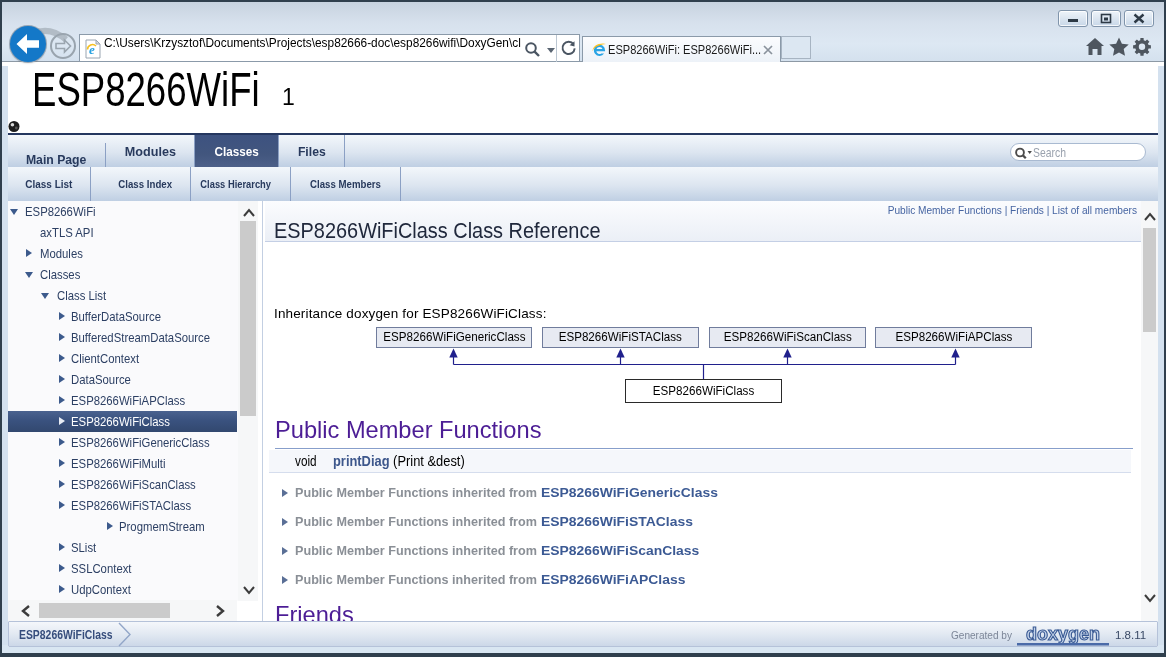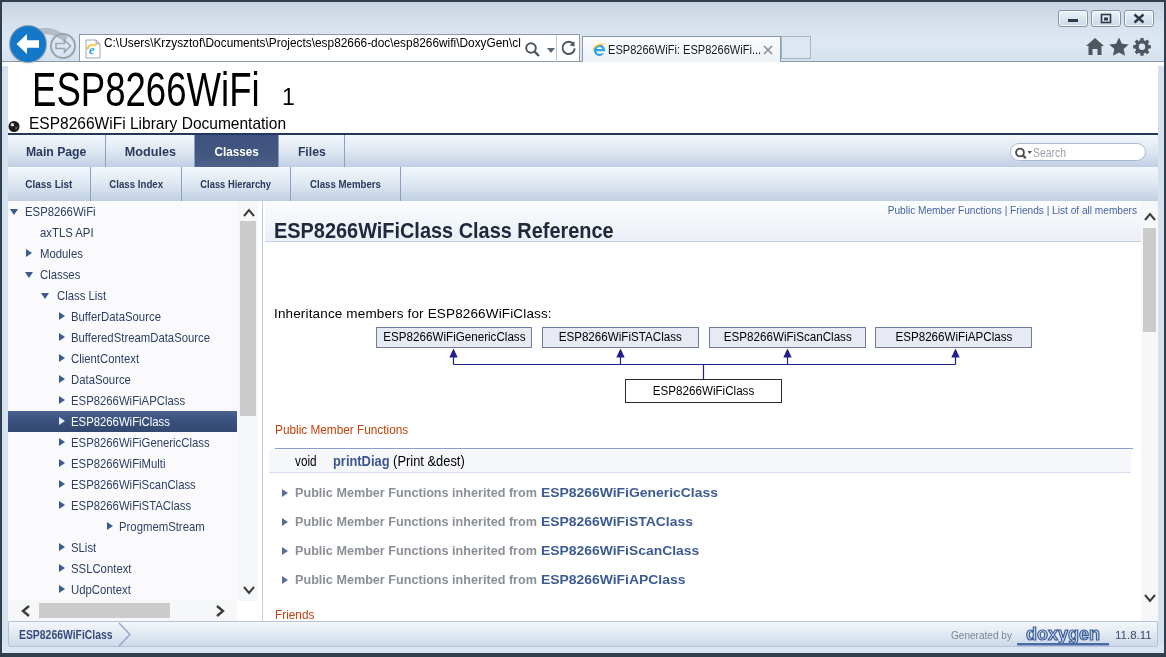--- a/index.html
+++ b/index.html
@@ -62,29 +62,29 @@
 .arr.d { border-left:4.5px solid transparent; border-right:4.5px solid transparent; border-top:6.5px solid #3c5a8c; margin-top:2px; }
 .trow.sel .arr.r { border-left-color:#e8ecf4; }
 .vline { position:absolute; background:#c3cfe2; }
 .sbtrack { position:absolute; background:#f6f7f8; }
 .sbthumb { position:absolute; background:#cbcbcb; }
 
 #doccontent { position:absolute; left:257px; top:135px; width:876px; height:420px; background:#fff; overflow:hidden; font-size:13.5px; }
 #dheader { position:absolute; left:0; top:0; width:876px; height:41px;
   background:linear-gradient(to bottom,#fbfcfe,#ebeff6); border-bottom:1px solid #c4cfe5; }
 #summary { position:absolute; right:4px; top:3px; font-size:11px; color:#4665a2; }
-#dtitle { position:absolute; left:9px; top:17px; font-size:22.5px; line-height:26px; font-weight:bold; color:#20283c; }
+#dtitle { position:absolute; left:9px; top:17px; font-size:22.5px; line-height:26px; font-weight:normal; color:#20283c; }
 #include-line { position:absolute; left:9px; top:69px; font-family:"Liberation Mono",monospace; font-size:14px; color:#000; }
 #include-line a { color:#4665a2; font-weight:bold; text-decoration:none; }
 #inherit-line { position:absolute; left:9px; top:105px; font-size:13.5px; color:#000; letter-spacing:0.15px; }
 .dbox { position:absolute; height:21px; background:#e7eaf2; border:1px solid #707c9c; color:#000;
   font-size:12.5px; text-align:center; line-height:19px; }
 .dbox.white { background:#fff; border:1px solid #2a2a2a; }
 .dbox .bt { display:inline-block; transform:scaleX(0.93); transform-origin:50% 50%; white-space:pre; }
-.groupheader { position:absolute; left:10px; font-size:12px; line-height:24px; color:#c2410c; }
+.groupheader { position:absolute; left:10px; font-size:24px; line-height:24px; color:#4c1d95; }
 #memrow { position:absolute; left:4px; top:249px; width:862px; height:23px; background:#f5f7fb; border-bottom:1px solid #d5dded; }
 #memrow .vt { position:absolute; left:26px; top:3px; color:#000; font-size:14px; }
 #memrow .fn { position:absolute; left:64px; top:3px; font-size:14px; }
 #memrow .fn a { color:#3d578c; font-weight:bold; text-decoration:none; }
 .inhrow { position:absolute; left:4px; width:862px; height:22px; }
 .inhrow .iarr { position:absolute; left:13px; top:6px; width:0; height:0;
   border-top:4.5px solid transparent; border-bottom:4.5px solid transparent; border-left:6px solid #5a6f96; }
 .inhrow .itx { position:absolute; left:26px; top:2px; font-size:13.5px; font-weight:bold; color:#8a8f96; }
 .inhrow .ilink { position:absolute; left:272px; top:2px; font-size:13.5px; font-weight:bold; color:#3c5a94; white-space:pre; }
 
@@ -103,23 +103,22 @@
     <div id="chrome-r"></div>
     <div id="chrome-b"></div>
   <div id="page">
     <div id="projname"><span class="sx" style="transform:scaleX(0.762);">ESP8266WiFi</span></div>
     <div id="projnum">1</div>
     <div id="brieficon"><svg width="13" height="13">
           <circle cx="6" cy="6.5" r="5.5" fill="#1c1c1c"></circle>
           <circle cx="4.4" cy="4.8" r="1.8" fill="#d8d8d8"></circle>
           <circle cx="8.3" cy="8" r="1.4" fill="#555"></circle>
         </svg></div>
-    <div id="projbrief"><span class="sx" style="transform:scaleX(0.913);">ESP8266WiFi Library Documentation</span></div>
     <div id="tabs1">
-      <div class="mtab" style="left:0;width:98px;">
+      <div class="mtab" style="left:0;width:98px;margin-top:8px;">
           <span class="sx" style="transform:scaleX(0.94);">Main Page</span>
         </div>
       <div class="mtab" style="left:98px;width:89px;">
           <span class="sx" style="transform:scaleX(0.97);">Modules</span>
         </div>
       <div class="mtab active" style="left:187px;width:84px;">
           <span class="sx" style="transform:scaleX(0.9);">Classes</span>
         </div>
       <div class="mtab" style="left:271px;width:66px;">
           <span class="sx" style="transform:scaleX(0.94);">Files</span>
@@ -130,21 +129,21 @@
           <line x1="8.9" y1="9.4" x2="11.8" y2="12.3" stroke="#4c4c4c" stroke-width="2.2"></line>
           <path d="M13.5 5 l4.4 0 l-2.2 2.9 z" fill="#4c4c4c"></path>
         </svg>
         <span class="stext"><span class="sx" style="transform:scaleX(0.8);">Search</span></span>
       </div>
     </div>
     <div id="tabs2">
       <div class="mtab" style="left:0;width:83px;">
           <span class="sx" style="transform:scaleX(0.95);">Class List</span>
         </div>
-      <div class="mtab" style="left:83px;width:91px;">
+      <div class="mtab" style="left:92px;width:91px;">
           <span class="sx" style="transform:scaleX(0.92);">Class Index</span>
         </div>
       <div class="mtab" style="left:174px;width:109px;">
           <span class="sx" style="transform:scaleX(0.89);">Class Hierarchy</span>
         </div>
       <div class="mtab" style="left:283px;width:110px;">
           <span class="sx" style="transform:scaleX(0.92);">Class Members</span>
         </div>
     </div>
     <div id="side">
@@ -225,21 +224,21 @@
             <span class="lbl" style="left:63px;">SSLContext</span>
           </div>
       </div>
     </div>
     <div class="vline" style="left:254px; top:135px; width:1px; height:420px;"></div>
     <div id="doccontent">
       <div id="dheader">
         <div id="summary"><span class="sx" style="transform:scaleX(0.92); transform-origin:100% 0;">Public Member Functions | Friends | List of all members</span></div>
         <div id="dtitle"><span class="sx" style="transform:scaleX(0.885);">ESP8266WiFiClass Class Reference</span></div>
       </div>
-      <div id="inherit-line">Inheritance members for ESP8266WiFiClass:</div>
+      <div id="inherit-line">Inheritance doxygen for ESP8266WiFiClass:</div>
       <svg id="diagram" class="abs" style="left:0;top:0;" width="876" height="210" viewBox="0 0 876 210">
         <g stroke="#20208c" stroke-width="1.2" fill="none">
           <line x1="188.5" y1="156" x2="188.5" y2="163.5"></line>
           <line x1="355.5" y1="156" x2="355.5" y2="163.5"></line>
           <line x1="522.5" y1="156" x2="522.5" y2="163.5"></line>
           <line x1="690.5" y1="156" x2="690.5" y2="163.5"></line>
           <line x1="188.5" y1="163.5" x2="690.5" y2="163.5"></line>
           <line x1="438.5" y1="163.5" x2="438.5" y2="178"></line>
         </g>
         <g fill="#20208c">
@@ -284,21 +283,21 @@
     <div id="navpath">
       <span class="crumb"><span class="sx" style="transform:scaleX(0.8);">ESP8266WiFiClass</span></span>
       <svg class="abs" style="left:108px;top:0;" width="18" height="25">
           <path d="M2 1 L13 12.5 L2 24" fill="none" stroke="#92a6c8" stroke-width="1.4"></path>
         </svg>
       <span class="genby"><span class="sx" style="transform:scaleX(0.875);">Generated by</span></span>
       <svg class="abs" style="left:1005px;top:2px;" width="98" height="22" viewBox="0 0 98 22">
         <text x="49" y="16" text-anchor="middle" font-family="Liberation Sans" font-size="18" font-weight="bold" fill="#c3d3ea" stroke="#3a5a94" stroke-width="1.1" letter-spacing="0">doxygen</text>
         <rect x="3" y="19" width="92" height="2.5" fill="#4a6aa8"></rect>
       </svg>
-      <span class="ver">11.8.11</span>
+      <span class="ver">1.8.11</span>
     </div>
 
     <div class="sbtrack" style="left:230px; top:135px; width:20px; height:400px;"></div>
     <svg class="abs" style="left:235px; top:142px;" width="12" height="10">
         <path d="M1 8 L6 2 L11 8" fill="none" stroke="#3c3c3c" stroke-width="2"></path>
       </svg>
     <div class="sbthumb" style="left:232px; top:155px; width:16px; height:195px;"></div>
     <svg class="abs" style="left:235px; top:519px;" width="12" height="10">
         <path d="M1 2 L6 8 L11 2" fill="none" stroke="#3c3c3c" stroke-width="2"></path>
       </svg>

